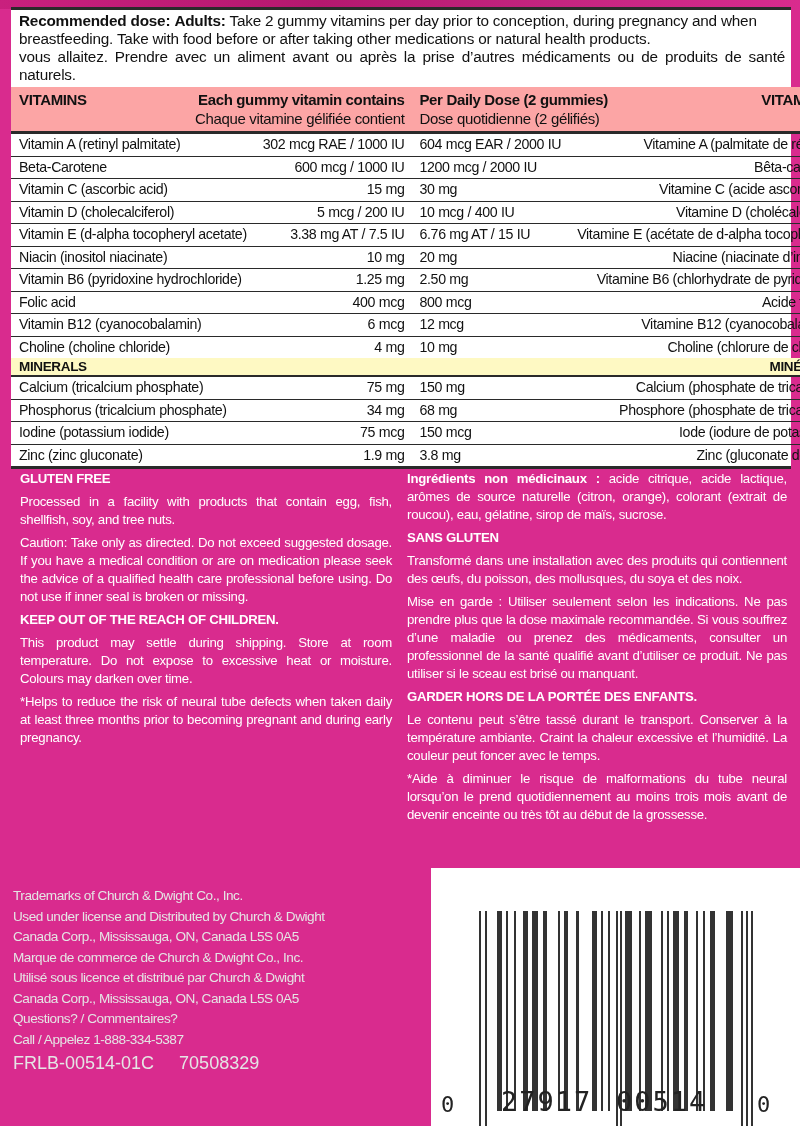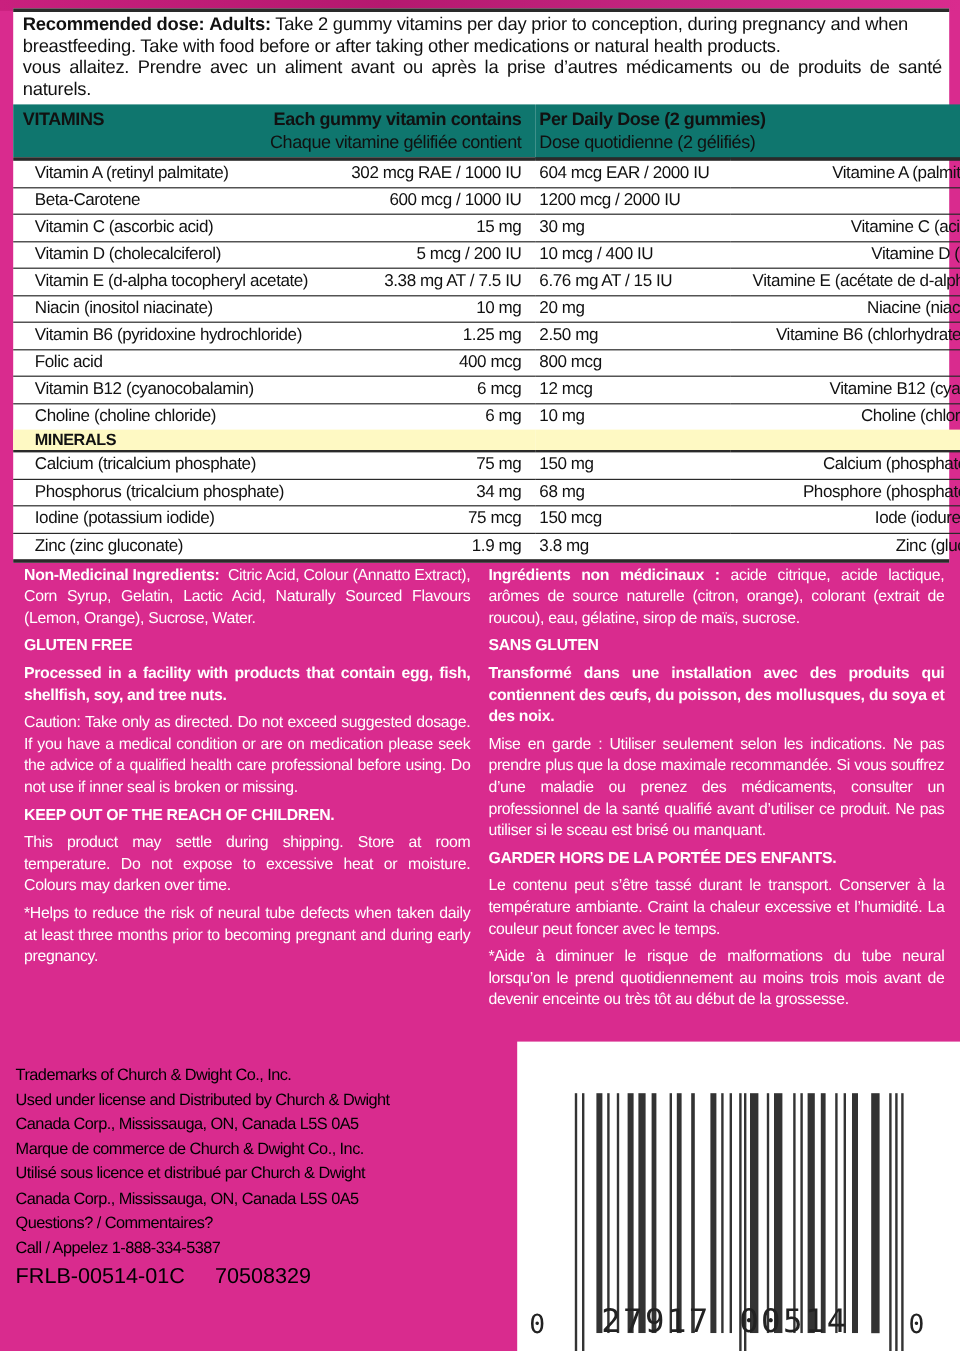--- a/index.html
+++ b/index.html
@@ -27,28 +27,28 @@
     font-stretch: condensed;
     border-radius: 25px;
   }
   .dose b { font-weight: bold; }
   .dose .line { display: block; }
   table.nut {
     width: 100%; border-collapse: collapse;
     font-size: 14.2px; color: #111; letter-spacing: -0.35px;
   }
   .nut thead th {
-    background: #0f766e; font-weight: normal;
+    background: #fca5a5; font-weight: normal;
     padding: 3px 8px 3px 8px; vertical-align: top; line-height: 19px;
     border-bottom: 3px solid #2a2a2a;
   }
   .nut thead .bold { font-weight: bold; font-size: 15px; }
   .nut thead .sub { font-size: 15px; }
   .nut td {
-    padding: 0 18px; height: 21.5px; line-height: 21px;
+    padding: 0 8px; height: 21.5px; line-height: 21px;
     border-top: 1.5px solid #2a2a2a;
     white-space: nowrap;
   }
   .nut tr.first td { border-top: none; }
   .nut td.l { text-align: left; }
   .nut td.r { text-align: right; }
   .nut td.amt1 { text-align: right; border-right: none; padding-right: 12px; }
   .nut td.amt2 { text-align: left; padding-left: 3px; }
   .nut tr.section td {
     background: #fef9c3; font-weight: bold; height: 17px; line-height: 17px;
@@ -57,24 +57,24 @@
   .nut tr.after-section td { border-top: 2.5px solid #2a2a2a; }
   .cols {
     position: absolute; left: 0; top: 470px; width: 800px;
     color: #ffffff; font-size: 13.2px; line-height: 18px; letter-spacing: -0.25px;
   }
   .col { position: absolute; top: 0; width: 372px; }
   .col.left { left: 20px; }
   .col.right { left: 407px; width: 380px; }
   .col p { margin: 0 0 5px 0; text-align: justify; }
   .col .h { font-weight: bold; }
-  .col .strong { font-weight: bold; }
+  .col .strong { font-weight: normal; }
   .footer {
     position: absolute; left: 13px; top: 886px; width: 400px;
-    color: #000000; font-size: 13.6px; line-height: 20.5px; letter-spacing: -0.45px;
+    color: #e5e5e5; font-size: 13.6px; line-height: 20.5px; letter-spacing: -0.45px;
   }
   .footer .code { font-size: 18px; margin-top: 3px; letter-spacing: 0px; }
   .footer .code span + span { margin-left: 20px; }
   .barcode-box {
     position: absolute; left: 431px; top: 868px; width: 369px; height: 258px;
     background: #ffffff;
   }
   .barcode-box svg { position: absolute; left: 0; top: 0; }
   .bc-digit {
     position: absolute; font-family: "DejaVu Sans Mono", monospace; color: #222;
@@ -176,21 +176,21 @@
         <td class="r">Acide folique</td>
       </tr>
       <tr>
         <td class="l">Vitamin B12 (cyanocobalamin)</td>
         <td class="amt1">6 mcg</td>
         <td class="amt2">12 mcg</td>
         <td class="r">Vitamine B12 (cyanocobalamine)</td>
       </tr>
       <tr>
         <td class="l">Choline (choline chloride)</td>
-        <td class="amt1">6 mg</td>
+        <td class="amt1">4 mg</td>
         <td class="amt2">10 mg</td>
         <td class="r">Choline (chlorure de choline)</td>
       </tr>
       <tr class="section">
         <td class="l" colspan="2">MINERALS</td>
         <td class="r" colspan="2">MINÉRAUX</td>
       </tr>
       <tr class="after-section">
         <td class="l">Calcium (tricalcium phosphate)</td>
         <td class="amt1">75 mg</td>
@@ -214,21 +214,20 @@
         <td class="amt1">1.9 mg</td>
         <td class="amt2">3.8 mg</td>
         <td class="r">Zinc (gluconate de zinc)</td>
       </tr>
     </tbody>
   </table>
 </div>
 
 <div class="cols">
   <div class="col left">
-    <p><span class="h">Non-Medicinal Ingredients:</span>&nbsp; <span>Citric Acid, Colour (Annatto Extract), Corn Syrup, Gelatin, Lactic Acid, Naturally Sourced Flavours (Lemon, Orange), Sucrose, Water.</span></p>
     <p class="h">GLUTEN FREE</p>
     <p class="strong">Processed in a facility with products that contain egg, fish, shellfish, soy, and tree nuts.</p>
     <p><span>Caution:</span> <span>Take only as directed. Do not exceed suggested dosage. If you have a medical condition or are on medication please seek the advice of a qualified health care professional before using. Do not use if inner seal is broken or missing.</span></p>
     <p class="h">KEEP OUT OF THE REACH OF CHILDREN.</p>
     <p>This product may settle during shipping. Store at room temperature. Do not expose to excessive heat or moisture. Colours may darken over time.</p>
     <p>*Helps to reduce the risk of neural tube defects when taken daily at least three months prior to becoming pregnant and during early pregnancy.</p>
   </div>
   <div class="col right">
     <p><span class="h">Ingrédients non médicinaux :</span> <span>acide citrique, acide lactique, arômes de source naturelle (citron, orange), colorant (extrait de roucou), eau, gélatine, sirop de maïs, sucrose.</span></p>
     <p class="h">SANS GLUTEN</p>

